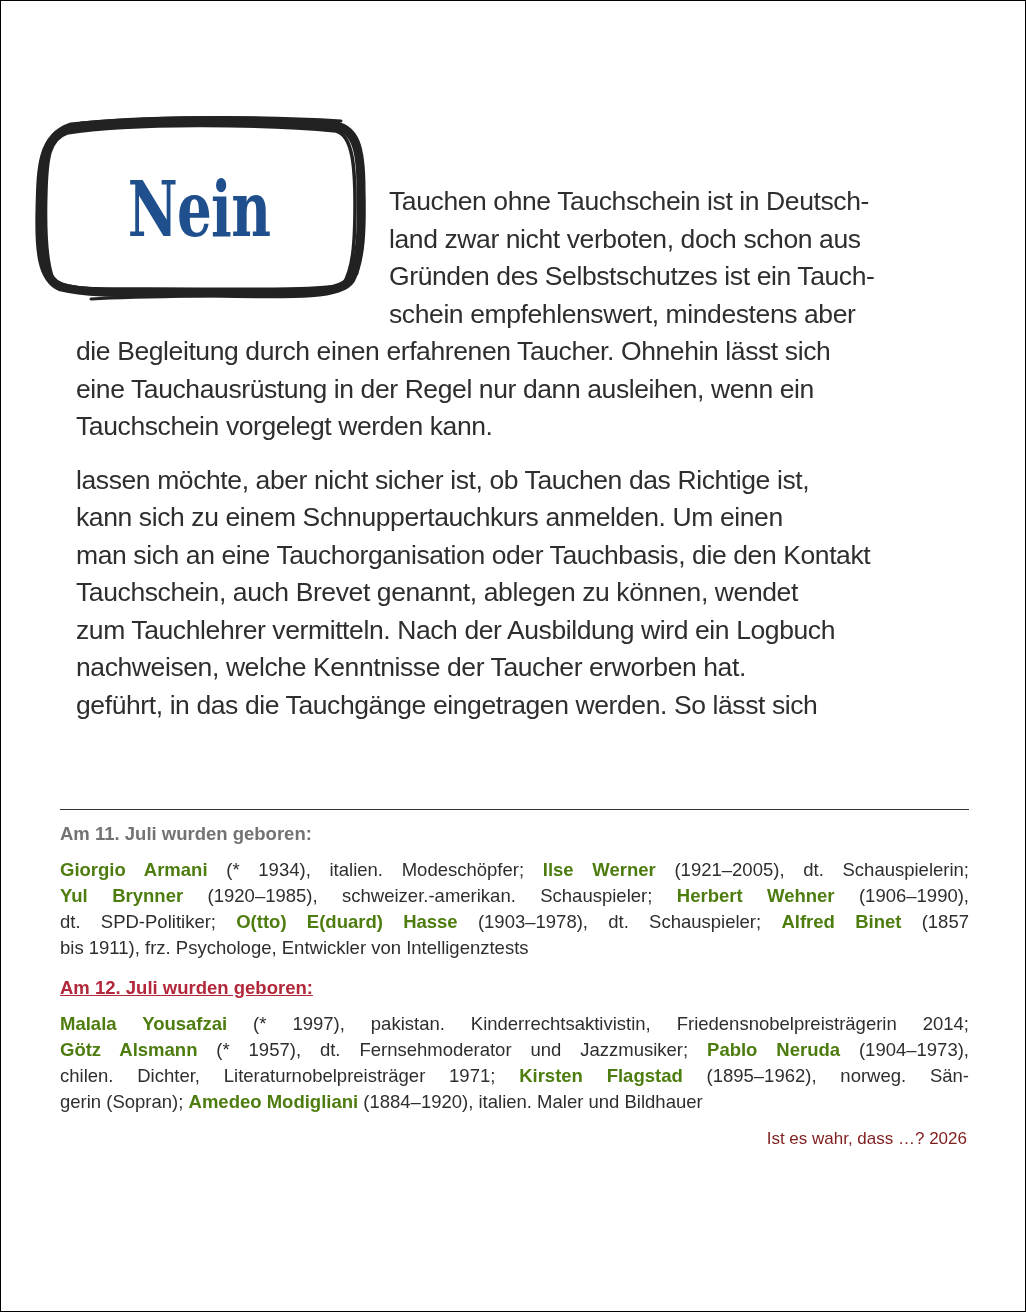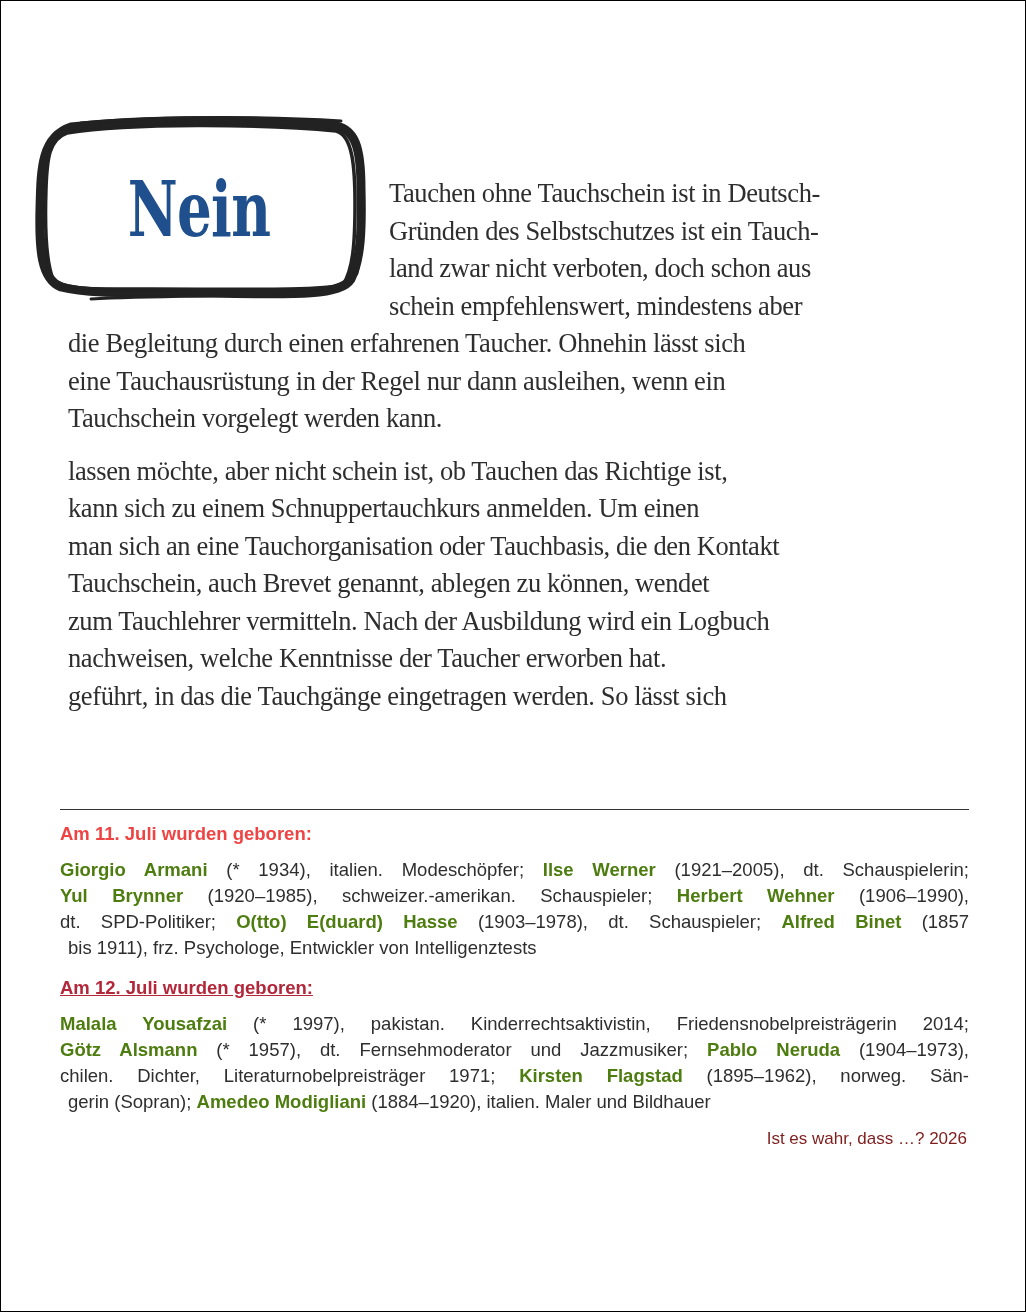--- a/index.html
+++ b/index.html
@@ -27,39 +27,39 @@
     letter-spacing: -1px;
     padding-top: 0px;
     box-sizing: border-box;
   }
   .body-text {
     position: absolute; left: 59px; top: 166px; width: 910px;
     font-size: 26.5px; line-height: 37.5px; color: #2e2e2e;
     letter-spacing: -0.4px;
   }
   .float-spacer { float: left; width: 329px; height: 150px; }
-  .body-text p { margin: 8px; font-family: Liberation Serif, serif; }
+  .body-text p { margin: 16px; }
   .body-text p.p2 { margin-top: 15px; }
   .line { display: block; white-space: nowrap; }
   .rule {
     position: absolute; left: 59px; top: 808px; width: 909px; height: 0;
     border-top: 1.5px solid #333;
   }
   .births {
     position: absolute; left: 59px; width: 909px;
     font-size: 18.5px; line-height: 26px; color: #2e2e2e;
   }
   .births h3 {
-    margin: 0; font-size: 18.5px; font-weight: bold; color: #ef4444;
+    margin: 0; font-size: 18.5px; font-weight: bold; color: #737373;
     line-height: 26px;
   }
   .births h3.red { color: #b3273a; text-decoration: underline; }
   .births .list { margin-top: 10px; text-align: justify; }
   .births .list .row { display: block; white-space: nowrap; text-align-last: justify; }
-  .births .list .row.last { text-align-last: left; margin-left: 8px; }
+  .births .list .row.last { text-align-last: left; }
   .births b { color: #4d7c0f; }
   .b11 { top: 820px; }
   .b12 { top: 974px; }
   .footer {
     position: absolute; right: 58px; top: 1128px;
     font-size: 17px; color: #7f1d1d;
   }
 </style>
 </head>
 <body>
@@ -77,29 +77,29 @@
         <path d="M328,40 C334,80 334,130 326,165" stroke-width="2.5"></path>
       </g>
     </svg>
     <div class="badge-word">Nein</div>
   </div>
 
   <div class="body-text">
     <div class="float-spacer"></div>
     <p class="p1">
       <span class="line">Tauchen ohne Tauchschein ist in Deutsch-</span>
+      <span class="line">land zwar nicht verboten, doch schon aus</span>
       <span class="line">Gründen des Selbstschutzes ist ein Tauch-</span>
-      <span class="line">land zwar nicht verboten, doch schon aus</span>
       <span class="line">schein empfehlenswert, mindestens aber</span>
       <span class="line" style="clear:left">die Begleitung durch einen erfahrenen Taucher. Ohnehin lässt sich</span>
       <span class="line">eine Tauchausrüstung in der Regel nur dann ausleihen, wenn ein</span>
       <span class="line">Tauchschein vorgelegt werden kann.</span>
     </p>
     <p class="p2">
-      <span class="line">lassen möchte, aber nicht schein ist, ob Tauchen das Richtige ist,</span>
+      <span class="line">lassen möchte, aber nicht sicher ist, ob Tauchen das Richtige ist,</span>
       <span class="line">kann sich zu einem Schnuppertauchkurs anmelden. Um einen</span>
       <span class="line">man sich an eine Tauchorganisation oder Tauchbasis, die den Kontakt</span>
       <span class="line">Tauchschein, auch Brevet genannt, ablegen zu können, wendet</span>
       <span class="line">zum Tauchlehrer vermitteln. Nach der Ausbildung wird ein Logbuch</span>
       <span class="line">nachweisen, welche Kenntnisse der Taucher erworben hat.</span>
       <span class="line">geführt, in das die Tauchgänge eingetragen werden. So lässt sich</span>
     </p>
   </div>
 
   <div class="rule"></div>

